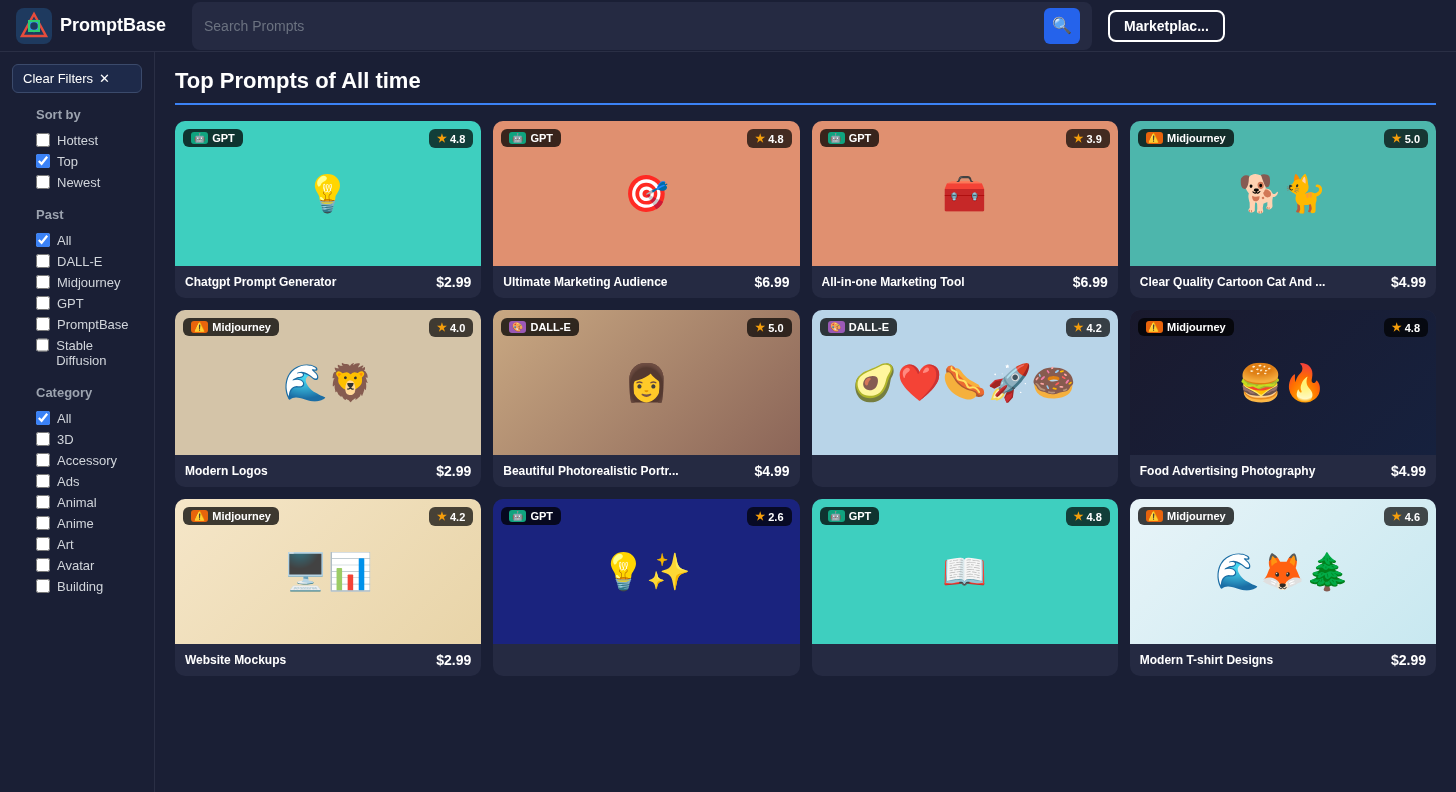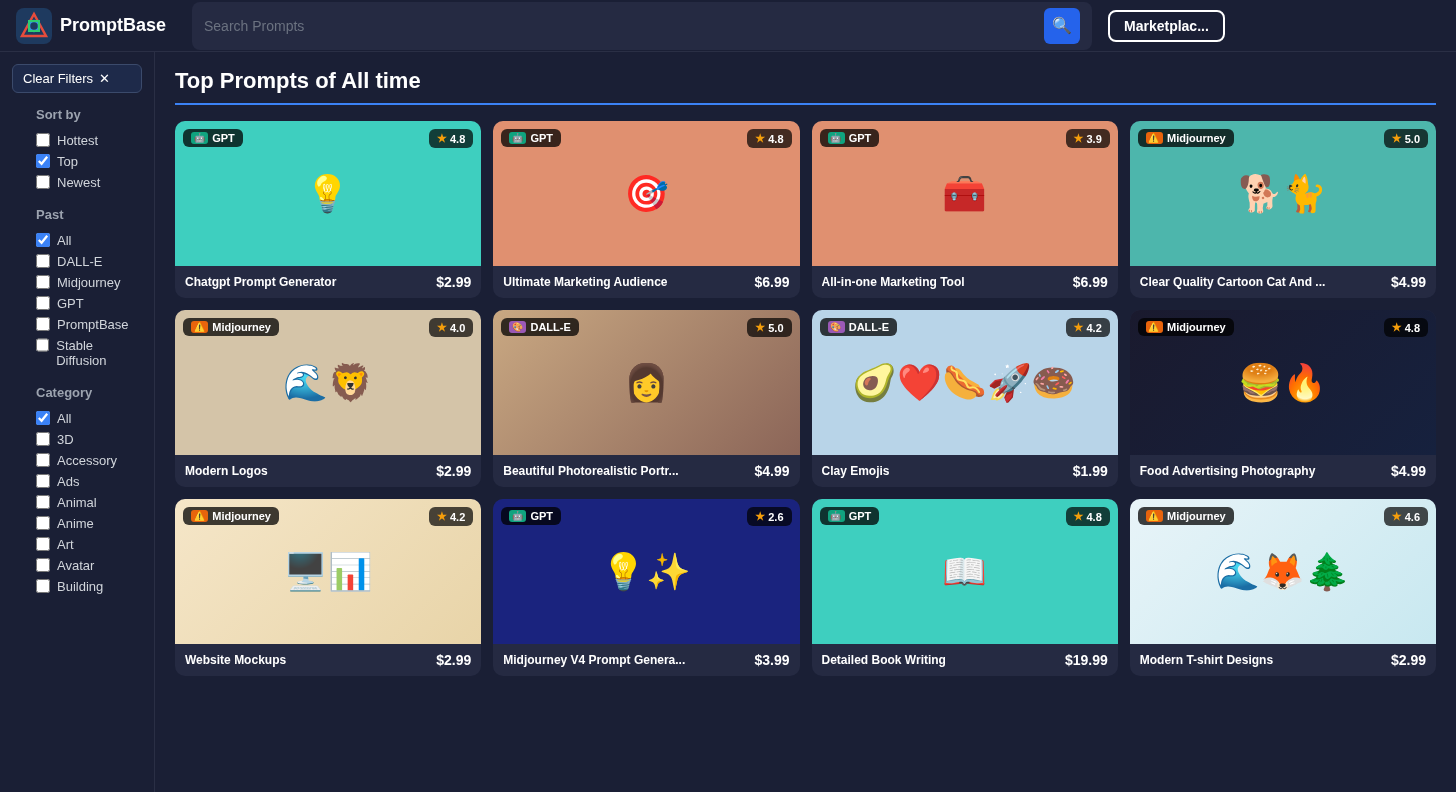--- a/index.html
+++ b/index.html
@@ -475,24 +475,20 @@
       </div>
       <div class="card-badge-model" style="background:rgba(0,0,0,0.75)">
         <span style="background:#9b59b6;border-radius:3px;padding:1px 3px;font-size:9px">🎨</span>
         <span>DALL-E</span>
       </div>
       <div class="card-badge-rating">
         <span class="star">★</span>
               <span>4.2</span>
       </div>
     </div>
-    <div class="card-footer">
-      <span class="card-title">Clay Emojis</span>
-      <span class="card-price">$1.99</span>
-    </div>
   </div>
         <div class="card">
     <div class="card-image">
       <div class="card-image-bg" style="background: linear-gradient(135deg,#1a1a2e,#16213e)">
         <span style="font-size:36px">🍔🔥</span>
       </div>
       <div class="card-badge-model" style="background:rgba(0,0,0,0.75)">
         <span style="background:#e8640c;border-radius:3px;padding:1px 3px;font-size:9px">⚠️</span>
         <span>Midjourney</span>
       </div>
@@ -532,43 +528,35 @@
       </div>
       <div class="card-badge-model" style="background:rgba(0,0,0,0.75)">
         <span style="background:#10a37f;border-radius:3px;padding:1px 3px;font-size:9px">🤖</span>
         <span>GPT</span>
       </div>
       <div class="card-badge-rating">
         <span class="star">★</span>
               <span>2.6</span>
       </div>
     </div>
-    <div class="card-footer">
-      <span class="card-title">Midjourney V4 Prompt Genera...</span>
-      <span class="card-price">$3.99</span>
-    </div>
   </div>
         <div class="card">
     <div class="card-image">
       <div class="card-image-bg" style="background: #3ecfbf">
         <span style="font-size:36px">📖</span>
       </div>
       <div class="card-badge-model" style="background:rgba(0,0,0,0.75)">
         <span style="background:#10a37f;border-radius:3px;padding:1px 3px;font-size:9px">🤖</span>
         <span>GPT</span>
       </div>
       <div class="card-badge-rating">
         <span class="star">★</span>
               <span>4.8</span>
       </div>
     </div>
-    <div class="card-footer">
-      <span class="card-title">Detailed Book Writing</span>
-      <span class="card-price">$19.99</span>
-    </div>
   </div>
         <div class="card">
     <div class="card-image">
       <div class="card-image-bg" style="background: linear-gradient(135deg,#e8f4f8,#c8e8f0)">
         <span style="font-size:36px">🌊🦊🌲</span>
       </div>
       <div class="card-badge-model" style="background:rgba(0,0,0,0.75)">
         <span style="background:#e8640c;border-radius:3px;padding:1px 3px;font-size:9px">⚠️</span>
         <span>Midjourney</span>
       </div>

